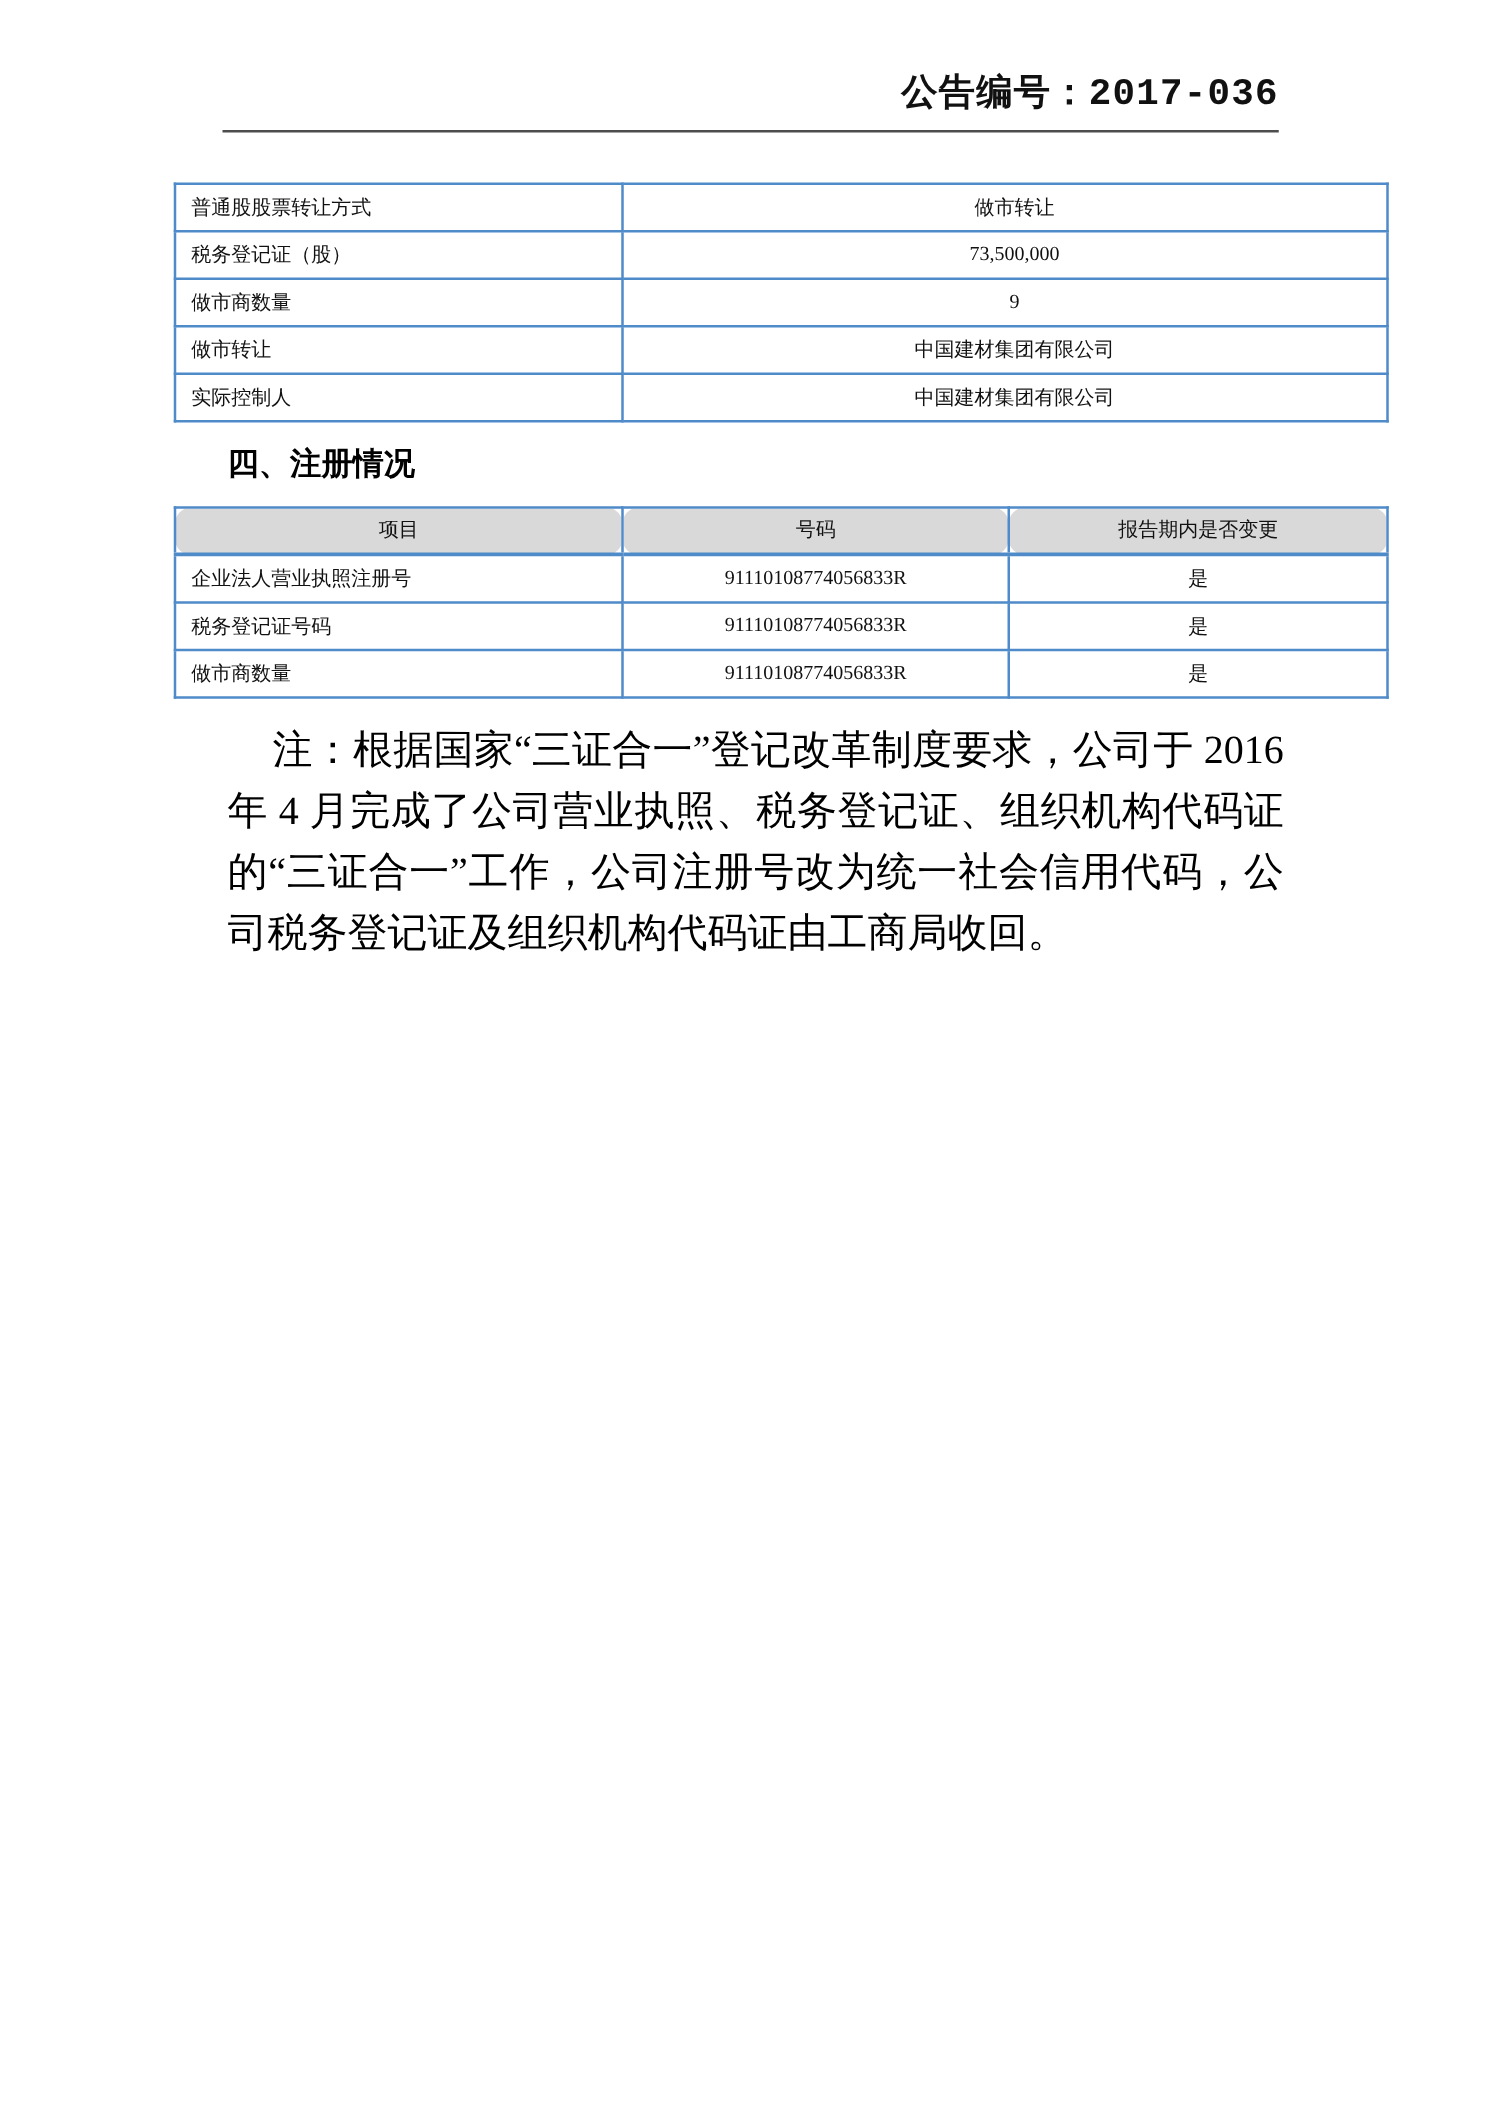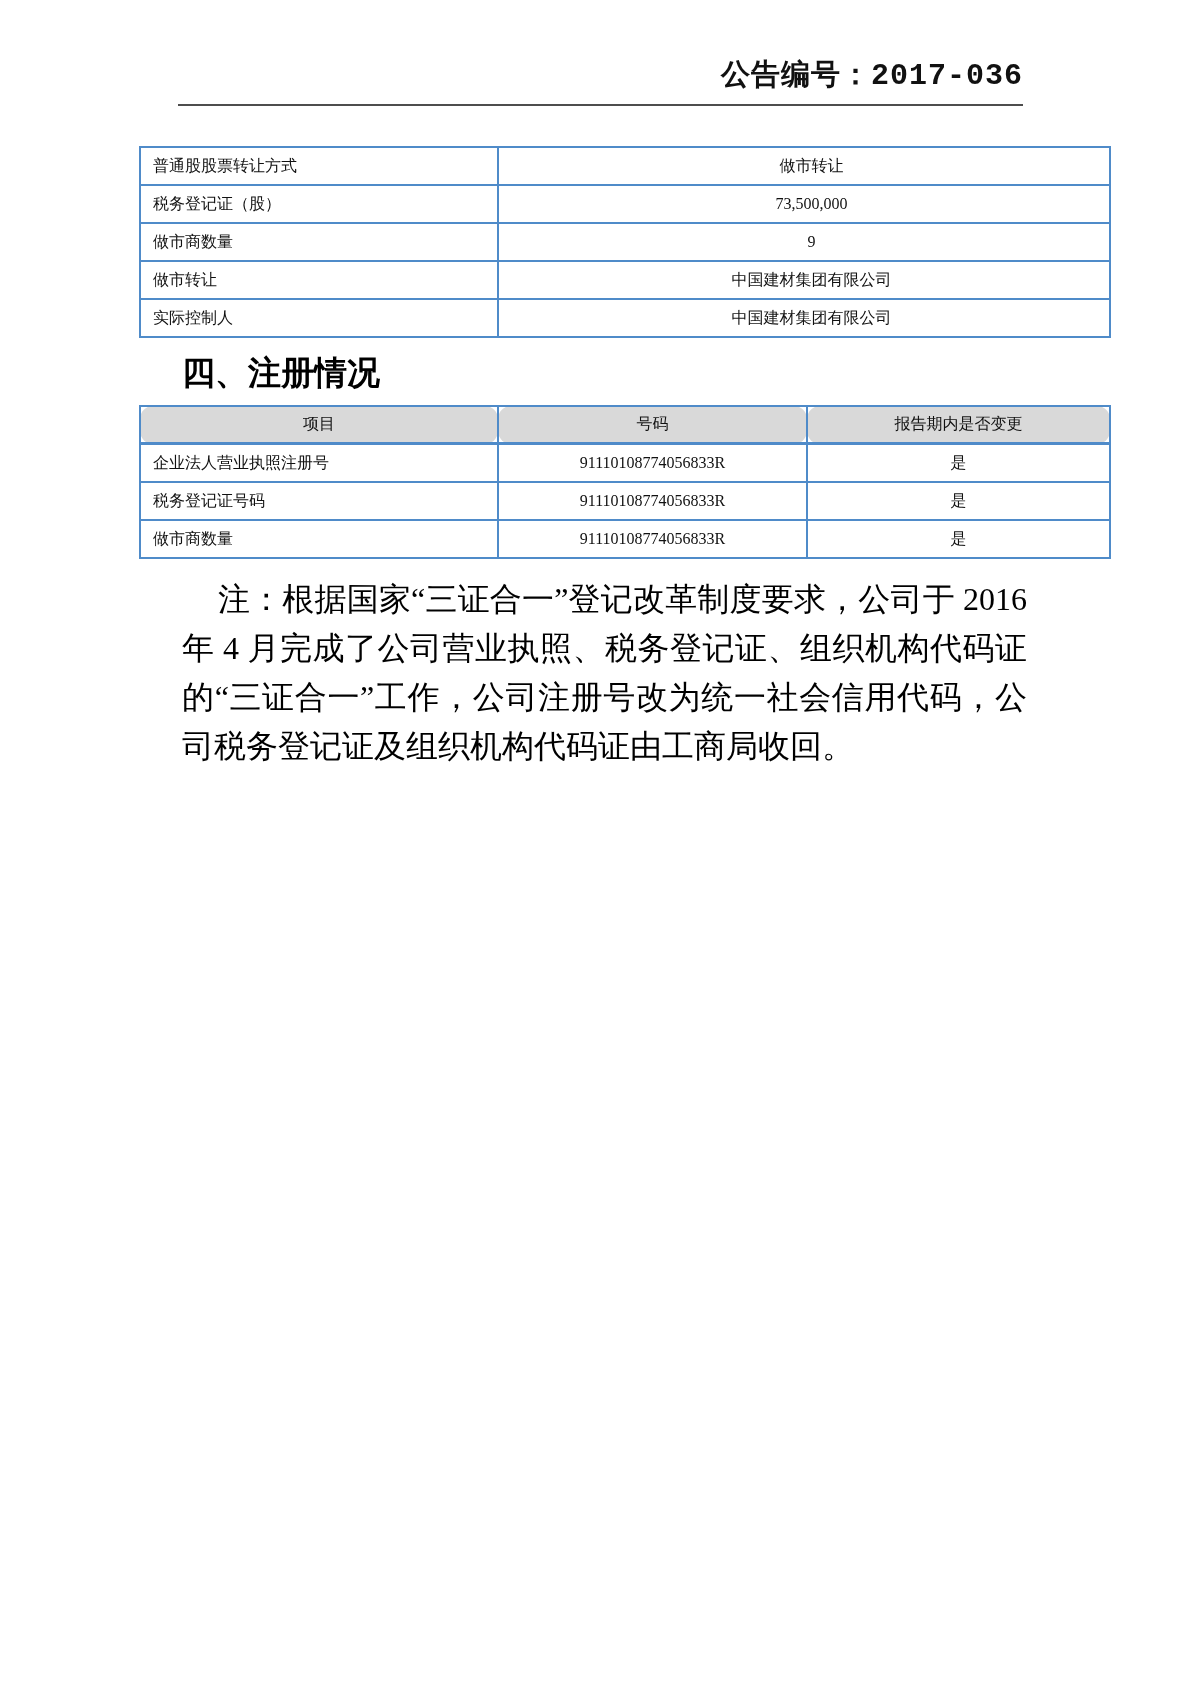--- a/index.html
+++ b/index.html
@@ -70,23 +70,23 @@
     padding: 0;
   }
   .t1 .c1 { padding-left: 12px; }
   .t1 .c2 { padding-left: 15px; text-align: center; }
 
   
   .section-title {
     margin: 0;
     margin-top: 20px;
     margin-left: 182px;
-    font-family: Liberation Sans, sans-serif;
+    font-family: Liberation Mono, monospace;
     font-weight: bold;
-    font-size: 33px;
+    font-size: 25px;
     line-height: 30px;
     color: #000000;
   }
 
   
   .t2 {
     margin-top: 17px;
   }
   .t2 th {
     height: 33px;

